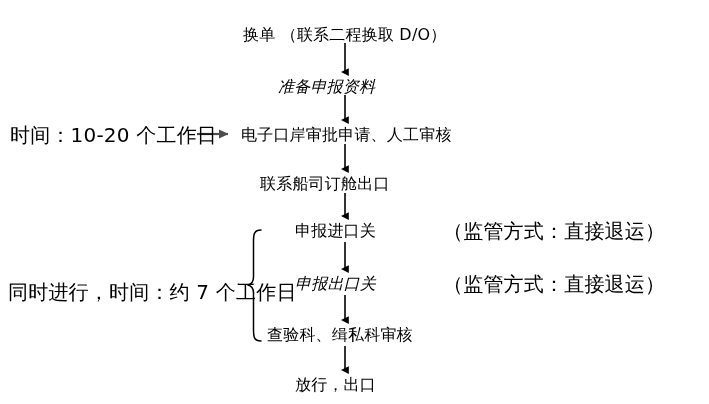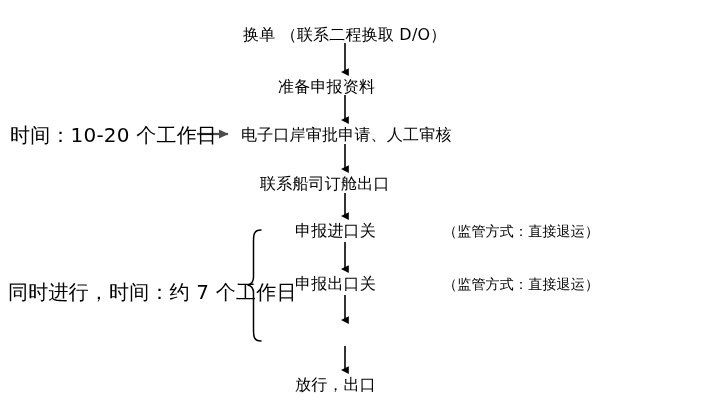--- a/index.html
+++ b/index.html
@@ -35,21 +35,21 @@
     position: absolute;
     white-space: nowrap;
     font-size: 20px;
     line-height: 22px;
     color: #000000;
     letter-spacing: 0.2px;
   }
   .note-text {
     position: absolute;
     white-space: nowrap;
-    font-size: 14px;
+    font-size: 20px;
     line-height: 22px;
     color: #000000;
     letter-spacing: 0.2px;
   }
   svg.connector-layer {
     position: absolute;
     left: 0;
     top: 0;
     width: 709px;
     height: 404px;
@@ -104,30 +104,31 @@
     </g>
 
     <g>
       <path d="M261,214 C253.5,214 253.5,219 253.5,226 L253.5,261 C253.5,266 251,268.5 247.5,269
                C251,269.5 253.5,272 253.5,277 L253.5,313 C253.5,320 253.5,325 261,325" fill="none" stroke="#000000" stroke-width="1.5" stroke-linecap="round"></path>
     </g>
   </svg>
 
   <div class="node-text" style="left:243px; top:8px;">换单 （联系二程换取 D/O）</div>
 
-  <div class="node-text" style="left:278px; top:60px;">准备申报资料</div>
+  <div class="node-text" style="left:278px; top:60px;font-style:italic;">准备申报资料</div>
 
   <div class="node-text" style="left:241px; top:108px;">电子口岸审批申请、人工审核</div>
 
   <div class="node-text" style="left:260px; top:157px;">联系船司订舱出口</div>
 
   <div class="node-text" style="left:295px; top:204px;text-align:right;">申报进口关</div>
 
-  <div class="node-text" style="left:295px; top:257px;">申报出口关</div>
+  <div class="node-text" style="left:295px; top:257px;font-style:italic;">申报出口关</div>
 
+  <div class="node-text" style="left:267px; top:308px;">查验科、缉私科审核</div>
 
   <div class="node-text" style="left:295px; top:358px;">放行，出口</div>
 
   <div class="side-label" style="left:10px; top:108px;">时间：10-20 个工作日</div>
 
   <div class="side-label" style="left:8px; top:257px;margin-top:8px;">同时进行，时间：约 7 个工作日</div>
 
   <div class="note-text" style="left:443px; top:204px;">（监管方式：直接退运）</div>
 
   <div class="note-text" style="left:443px; top:257px;">（监管方式：直接退运）</div>

